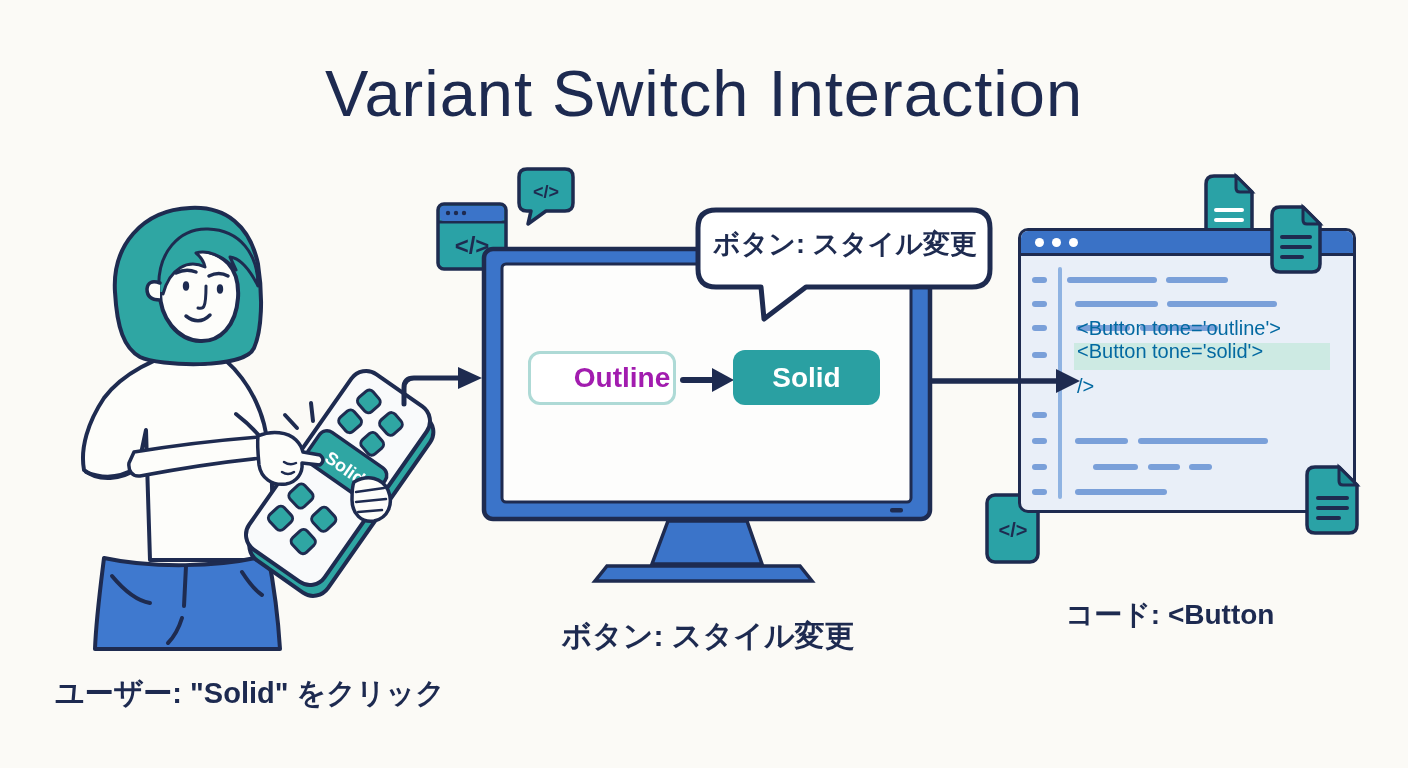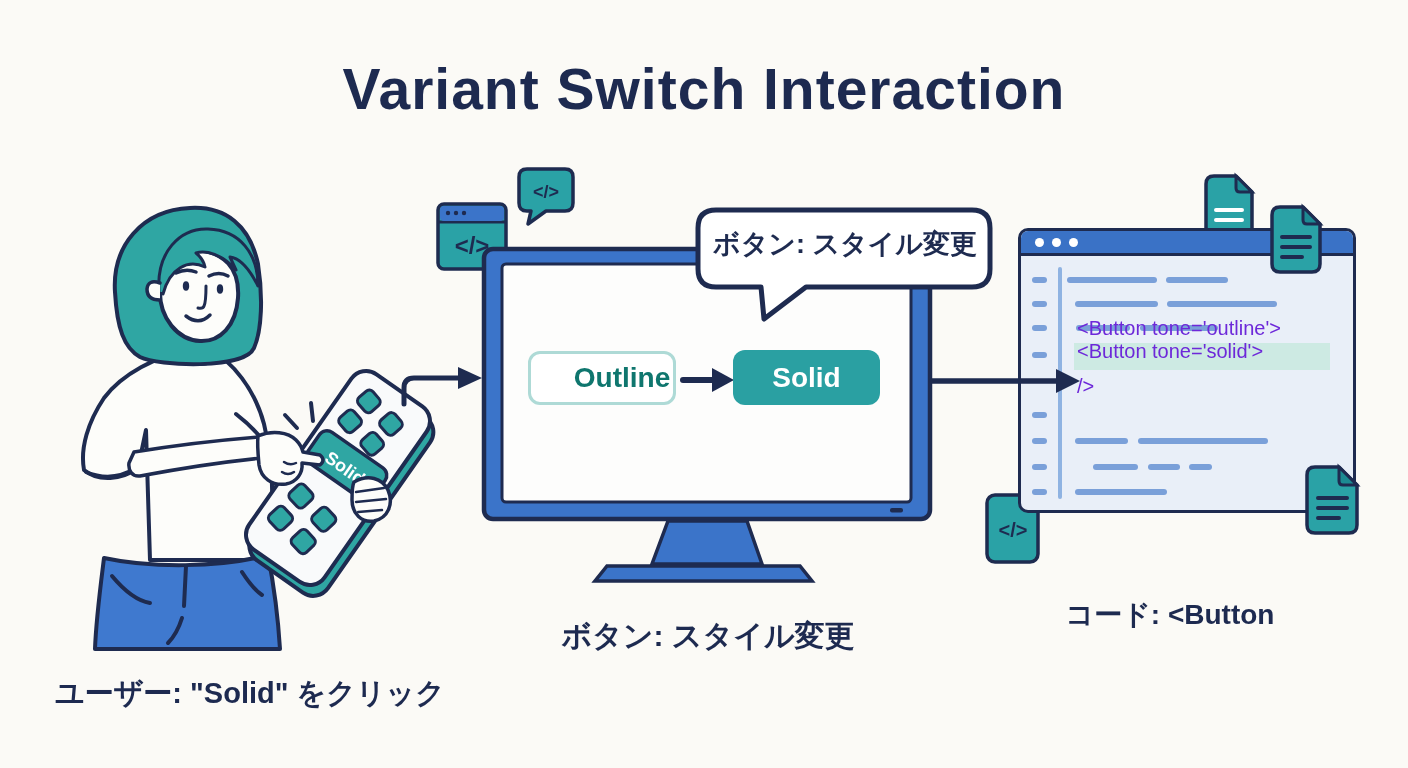--- a/index.html
+++ b/index.html
@@ -2,44 +2,44 @@
 <html><head>
 <meta charset="utf-8">
 <style>
   html,body{margin:0;padding:0;background:#ffffff;}
   #stage{position:relative;width:1408px;height:768px;background:#fbfaf6;overflow:hidden;
          font-family:"Liberation Sans",sans-serif;color:#1e2b50;}
   #stage svg{position:absolute;left:0;top:0;}
   .layer1{z-index:1;}
   .layer3{z-index:3;pointer-events:none;}
   .overlay{position:absolute;z-index:4;}
-  .page-title{left:0;top:56px;width:1408px;text-align:center;font-size:57px;font-weight:700;
+  .page-title{left:0;top:56px;width:1408px;text-align:center;font-size:65px;font-weight:400;
               letter-spacing:1px;color:#1d2a50;}
   .bubble-text{left:700px;top:226px;width:290px;text-align:center;font-size:27px;font-weight:700;}
   .btn{display:flex;align-items:center;justify-content:center;border-radius:12px;
        font-size:28px;font-weight:600;box-sizing:border-box;}
   .btn-outline{left:528px;top:351px;width:148px;height:54px;background:#ffffff;
-               border:3px solid #aedad6;color:#0f766e;padding-left:40px;}
+               border:3px solid #aedad6;color:#a21caf;padding-left:40px;}
   .btn-solid{left:733px;top:350px;width:147px;height:55px;background:#2aa0a2;color:#ffffff;}
   .caption{font-weight:700;color:#1d2a50;}
   .caption-user{left:55px;top:674px;width:480px;font-size:29px;}
   .caption-button{left:548px;top:616px;width:320px;text-align:center;font-size:30px;}
   .caption-code{left:980px;top:594px;width:380px;text-align:center;font-size:28px;line-height:42px;}
   
   .editor{left:1018px;top:228px;width:338px;height:285px;background:#e9eff8;z-index:2;
           border:3px solid #1e2b50;border-radius:10px;box-sizing:border-box;overflow:hidden;}
   .editor-titlebar{position:absolute;left:0;top:0;width:100%;height:25px;background:#3a72c6;
                    border-bottom:3px solid #1e2b50;display:flex;align-items:center;gap:8px;
                    padding-left:14px;box-sizing:border-box;}
   .editor-dot{width:9px;height:9px;border-radius:50%;background:#ffffff;}
   .editor-body{position:absolute;left:0;top:28px;width:100%;height:254px;}
   .gutter-dash{position:absolute;left:11px;width:15px;height:6px;border-radius:3px;background:#7aa0d9;}
   .gutter-line{position:absolute;left:37px;top:8px;width:4px;height:232px;border-radius:2px;background:#8fb3e2;}
   .skel{position:absolute;height:6px;border-radius:3px;background:#7aa0d9;}
-  .code-line{position:absolute;font-size:20px;color:#6d28d9;white-space:pre;}
+  .code-line{position:absolute;font-size:20px;color:#0369a1;white-space:pre;}
   .code-hl{position:absolute;left:53px;top:84px;width:256px;height:27px;background:#cdeae3;}
 </style>
 </head>
 <body>
 
 <div id="stage">
 
   <svg class="layer1" width="1408" height="768" viewBox="0 0 1408 768">
 
     <g stroke="#1e2b50" stroke-linecap="round" stroke-linejoin="round">

